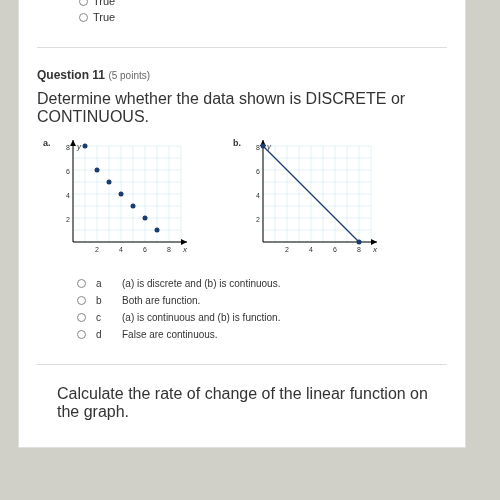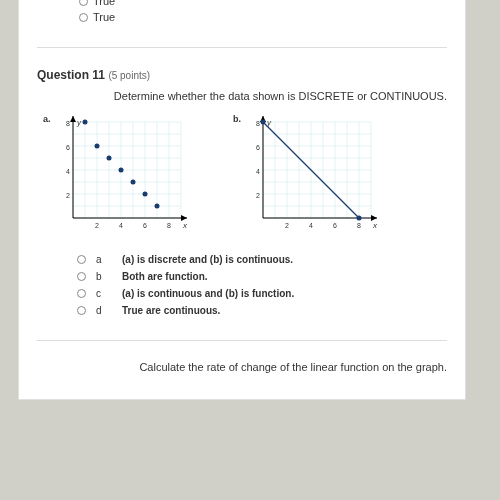--- a/index.html
+++ b/index.html
@@ -39,23 +39,22 @@
     font-size: 12px;
     font-weight: bold;
     margin-bottom: 8px;
   }
   .q-pts {
     font-weight: normal;
     font-size: 10px;
     color: #666;
   }
   .q-prompt {
-    font-size: 11px;
+    font-size: 16px;
     margin-bottom: 14px;
-    text-align: right;
   }
   .charts {
     display: flex;
     gap: 50px;
     margin-bottom: 18px;
     margin-left: 18px;
   }
   .chart-wrap {
     position: relative;
   }
@@ -84,21 +83,21 @@
     margin-bottom: 6px;
     font-size: 10px;
   }
   .opt .circ {
     width: 9px; height: 9px; border: 1px solid #888; border-radius: 50%; margin-right: 10px;
   }
   .opt .let {
     width: 14px;
     display: inline-block;
   }
-  .opt .txt { margin-left: 12px; font-weight: bold; }
+  .opt .txt { margin-left: 12px; }
   .q11 .q-prompt { margin-bottom: 6px; margin-left: 20px; }
 </style>
 </head>
 <body>
 
 <div class="page">
 
   <div>
     <div class="radio-row">
       <span class="circ"></span>
@@ -230,21 +229,21 @@
         <span class="txt">Both are function.</span>
       </div>
       <div class="opt">
         <span class="circ"></span>
         <span class="let">c</span>
         <span class="txt">(a) is continuous and (b) is function.</span>
       </div>
       <div class="opt">
         <span class="circ"></span>
         <span class="let">d</span>
-        <span class="txt">True are continuous.</span>
+        <span class="txt">False are continuous.</span>
       </div>
     </div>
   </div>
 
   <div class="divider"></div>
 
   <div class="q11">
     <div class="q-prompt">Calculate the rate of change of the linear function on the graph.</div>
   </div>
 

